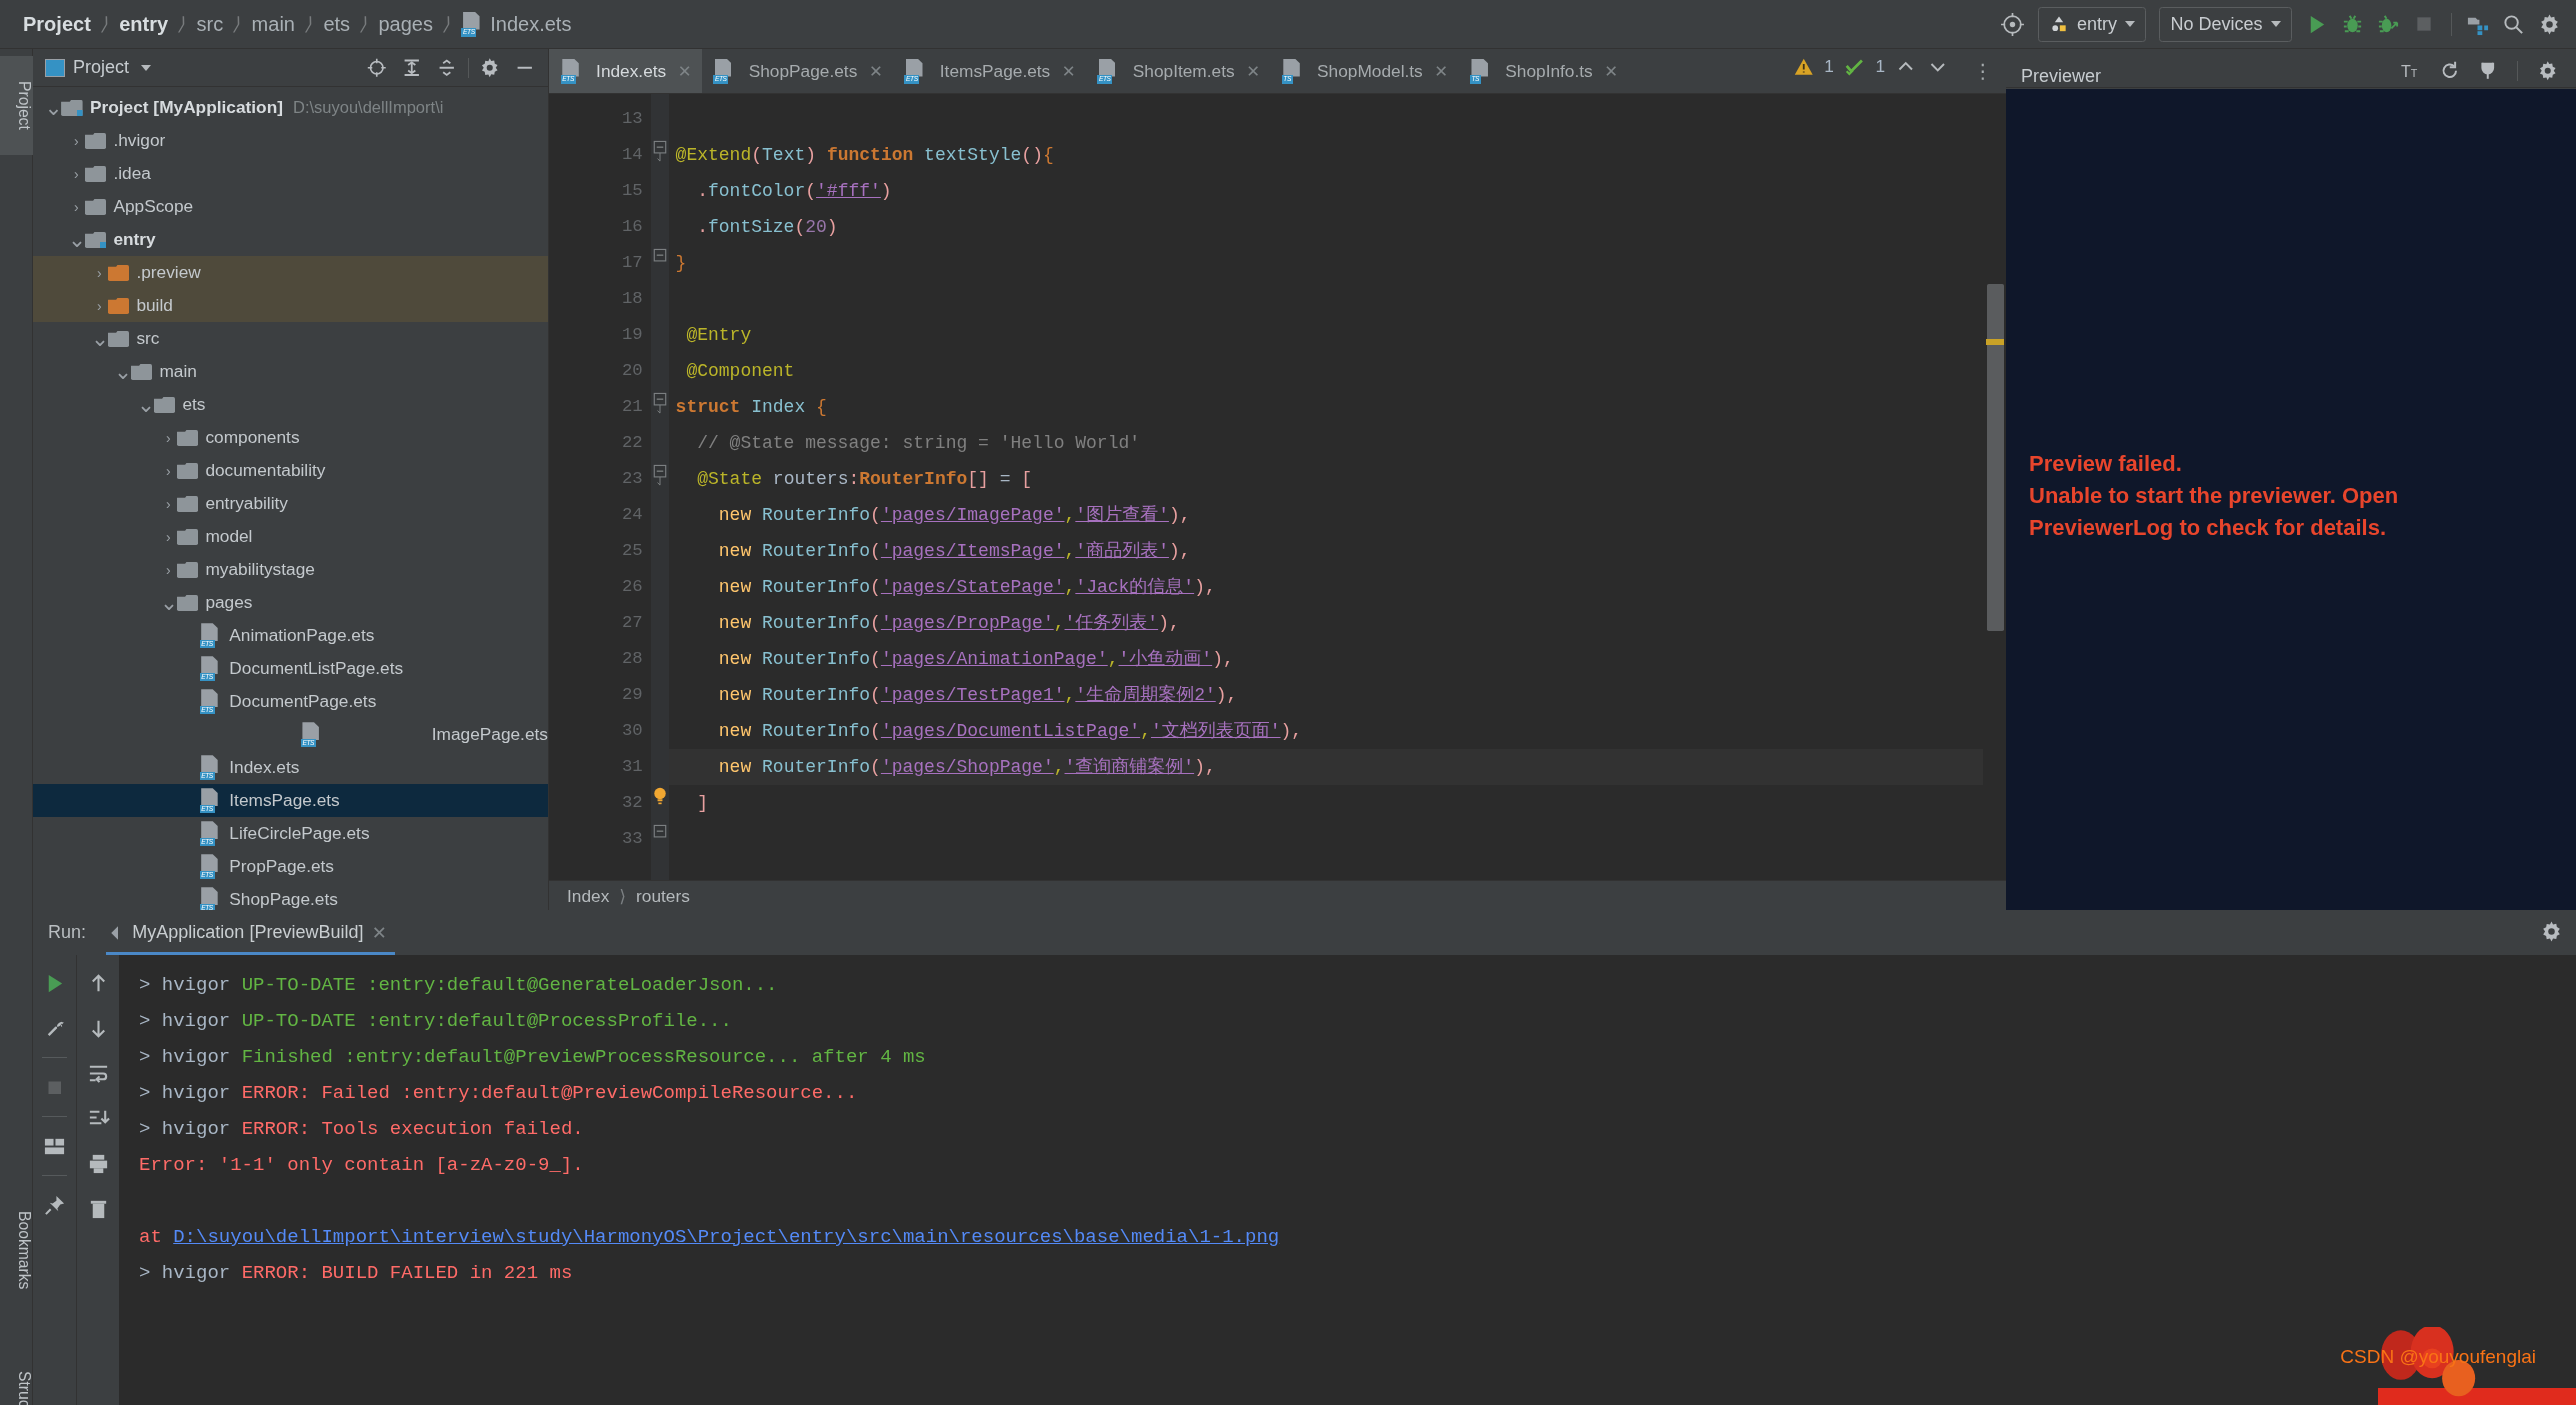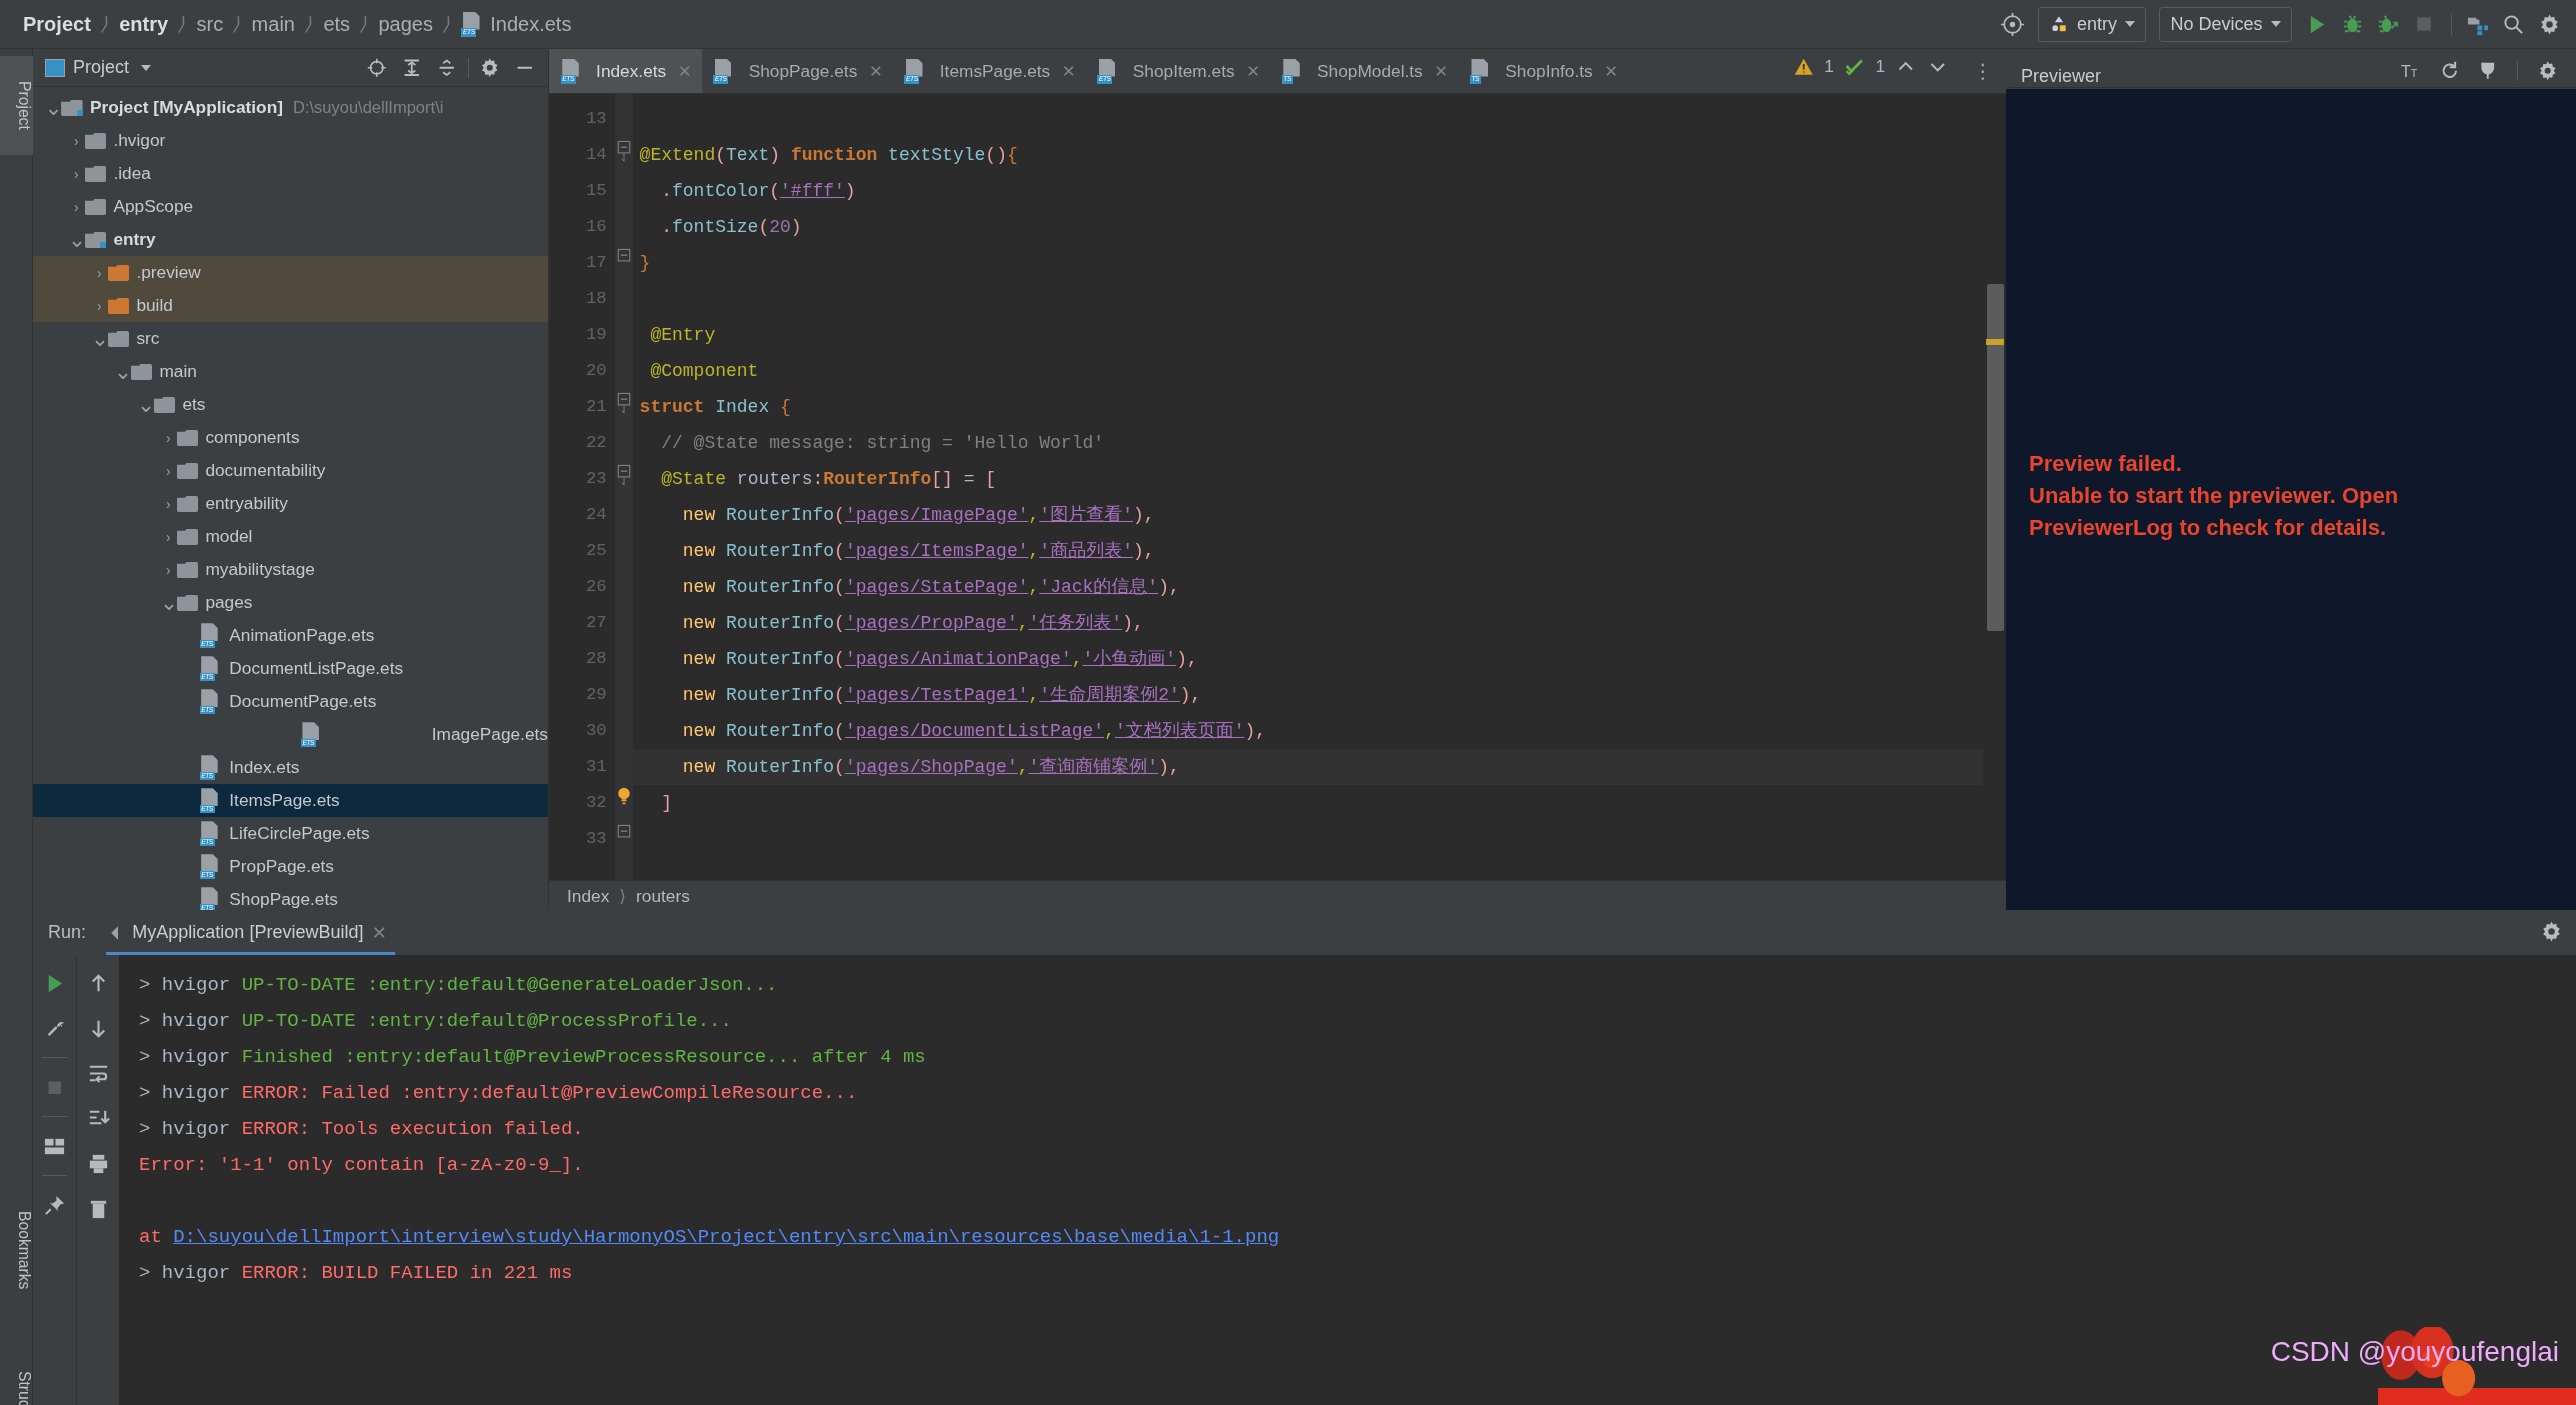--- a/index.html
+++ b/index.html
@@ -99,21 +99,21 @@
     height: 45px; background: #3c3f41; display: flex; align-items: stretch; border-bottom: 0.8px solid #323232;
   }
   .tab { display: flex; align-items: center; padding: 0 10px 0 11.6px; gap: 6.6px; color: #a6abae; font-size: 17.3px; white-space: nowrap; }
   .tab.active { background: #4e5254; color: #d6dadd; }
   .tab .x { color: #7e8487; font-size: 16.5px; margin-left: 5px; }
   .tabs-more { margin-left: auto; display: flex; align-items: center; padding: 0 11.6px; color: #a6abae; font-size: 20px; letter-spacing: 1.7px; }
 
   #codewrap { position: absolute; left: 0; top: 45px; right: 0; bottom: 31px; display: flex; }
   #gutter {
     width: 66px; background: #2b2b2b; color: #606366; font-family: "Liberation Mono", monospace;
-    font-size: 17.3px; text-align: right; padding-top: 6.6px; flex: none; position: relative;
+    font-size: 17.3px; text-align: right; padding-top: 6.6px; flex: none; position: relative; margin-left: 36px;
   }
   .gline { height: 36px; line-height: 36px; padding-right: 8.3px; position: relative; }
   #foldstrip { width: 18px; background: #313335; flex: none; position: relative; }
   #code {
     flex: 1; position: relative; background: #2b2b2b; padding-top: 6.6px;
     font-family: "Liberation Mono", monospace; font-size: 18px; overflow: hidden;
   }
   .cline { height: 36px; line-height: 36px; white-space: pre; padding-left: 6.6px; }
   .cline.cur { background: #323232; }
   .k-dec { color: #bbb529; }
@@ -163,21 +163,21 @@
   .runtools.second { background: #3c3f41; border-left: 0.8px solid #323232; }
   .rt-ico { width: 36px; height: 40px; display: flex; align-items: center; justify-content: center; color: #b5babd; }
   .rt-div { width: 25px; height: 0.8px; background: #565a5c; margin: 4.1px 0; }
   #console { flex: 1; background: #2b2b2b; padding: 11.6px 0 0 0; overflow: hidden; font-family: "Liberation Mono", monospace; font-size: 19px; }
   .conline { height: 36px; line-height: 36px; white-space: pre; padding-left: 20px; color: #a9b7c6; }
   .c-gray { color: #a9b7c6; }
   .c-green { color: #62b543; }
   .c-red { color: #ff6b68; }
   .c-link { color: #548af7; text-decoration: underline; }
 
-  #watermark { position: absolute; right: 17px; bottom: 38px; color: #f0abfc; font-size: 28px; z-index: 20; }
+  #watermark { position: absolute; right: 40px; bottom: 38px; color: #f97316; font-size: 19px; z-index: 20; }
   #wm-blob { position: absolute; right: 99px; bottom: 8.3px; width: 116px; height: 71px; z-index: 19; }
   #wm-bar { position: absolute; right: 0; bottom: 0; width: 198px; height: 18px; background: #e02b1d; z-index: 18; }
 </style>
 </head>
 <body>
 
 <div id="topbar">
   <div class="crumbs">
     <span class="crumb b">Project</span>
     <span class="crumb-sep">⟩</span>

